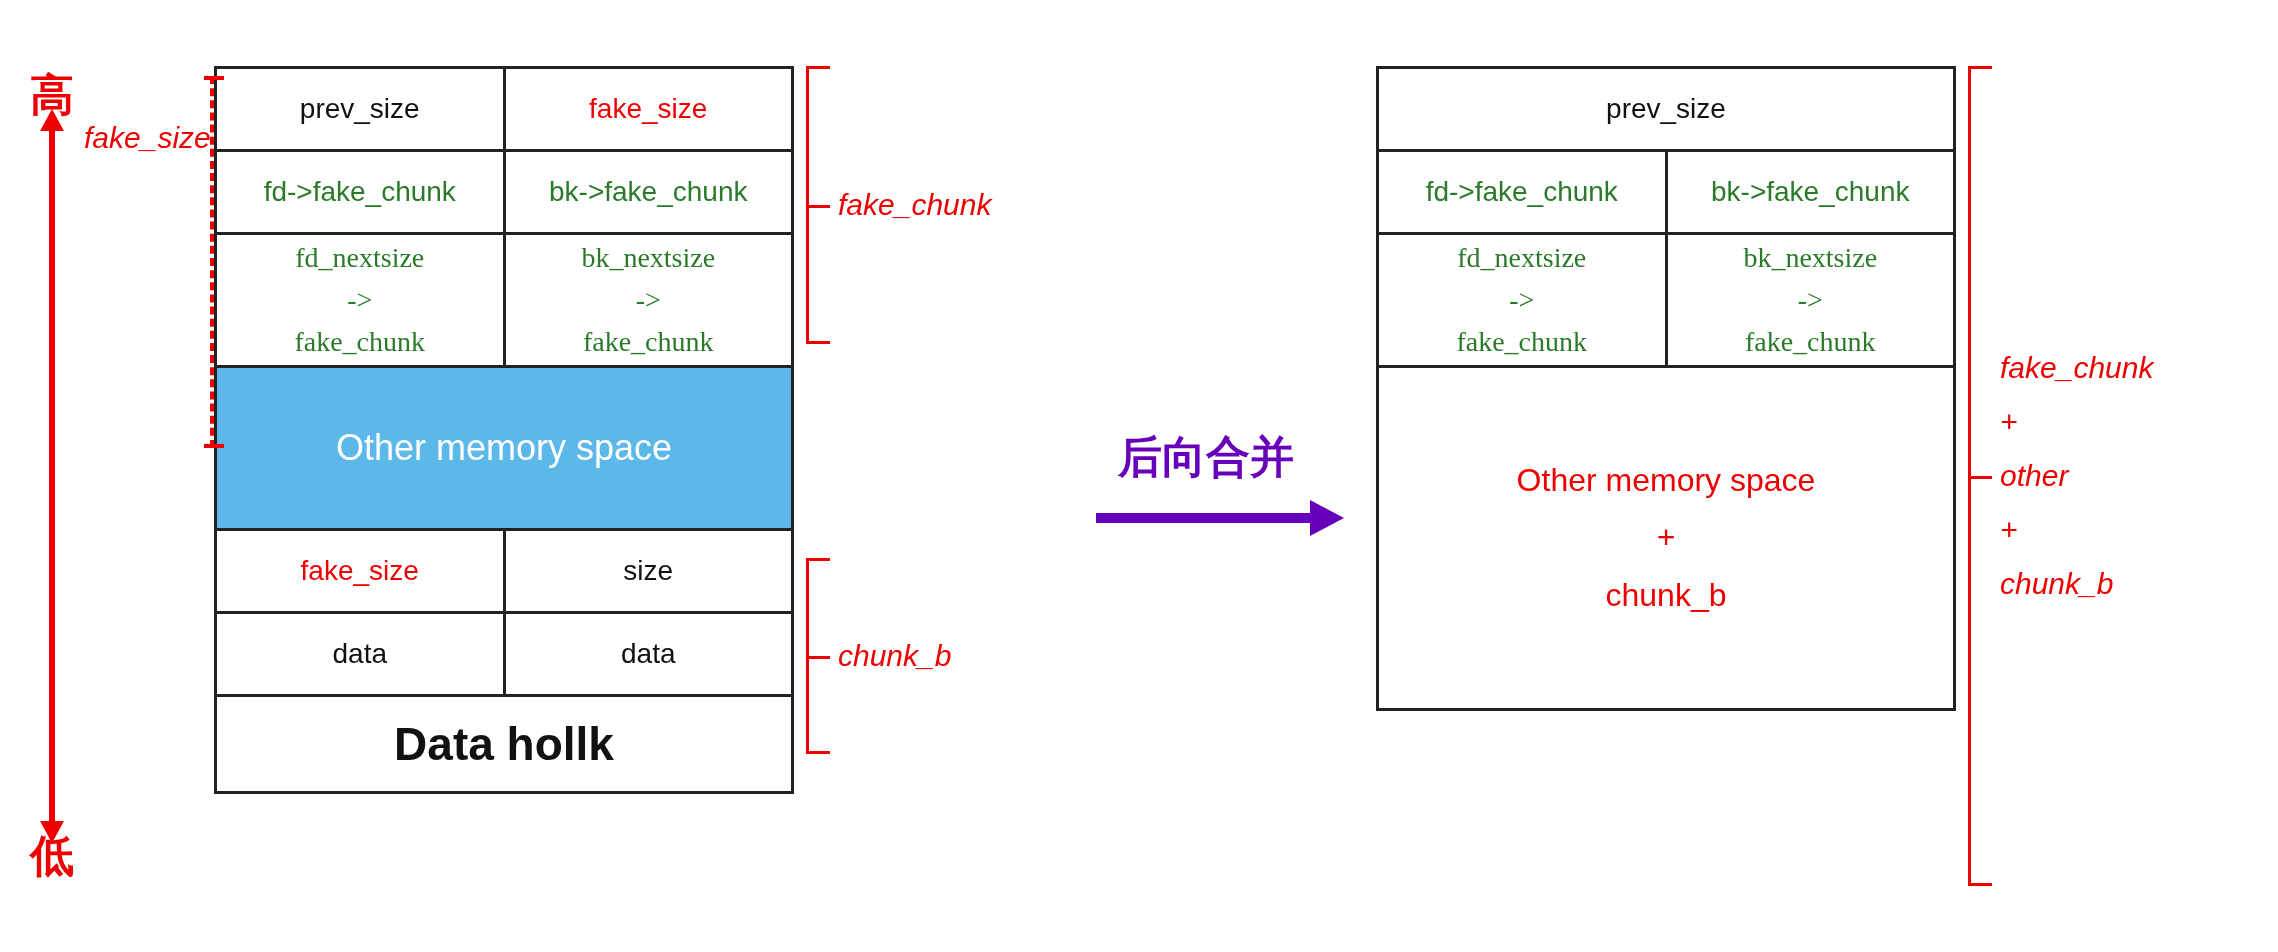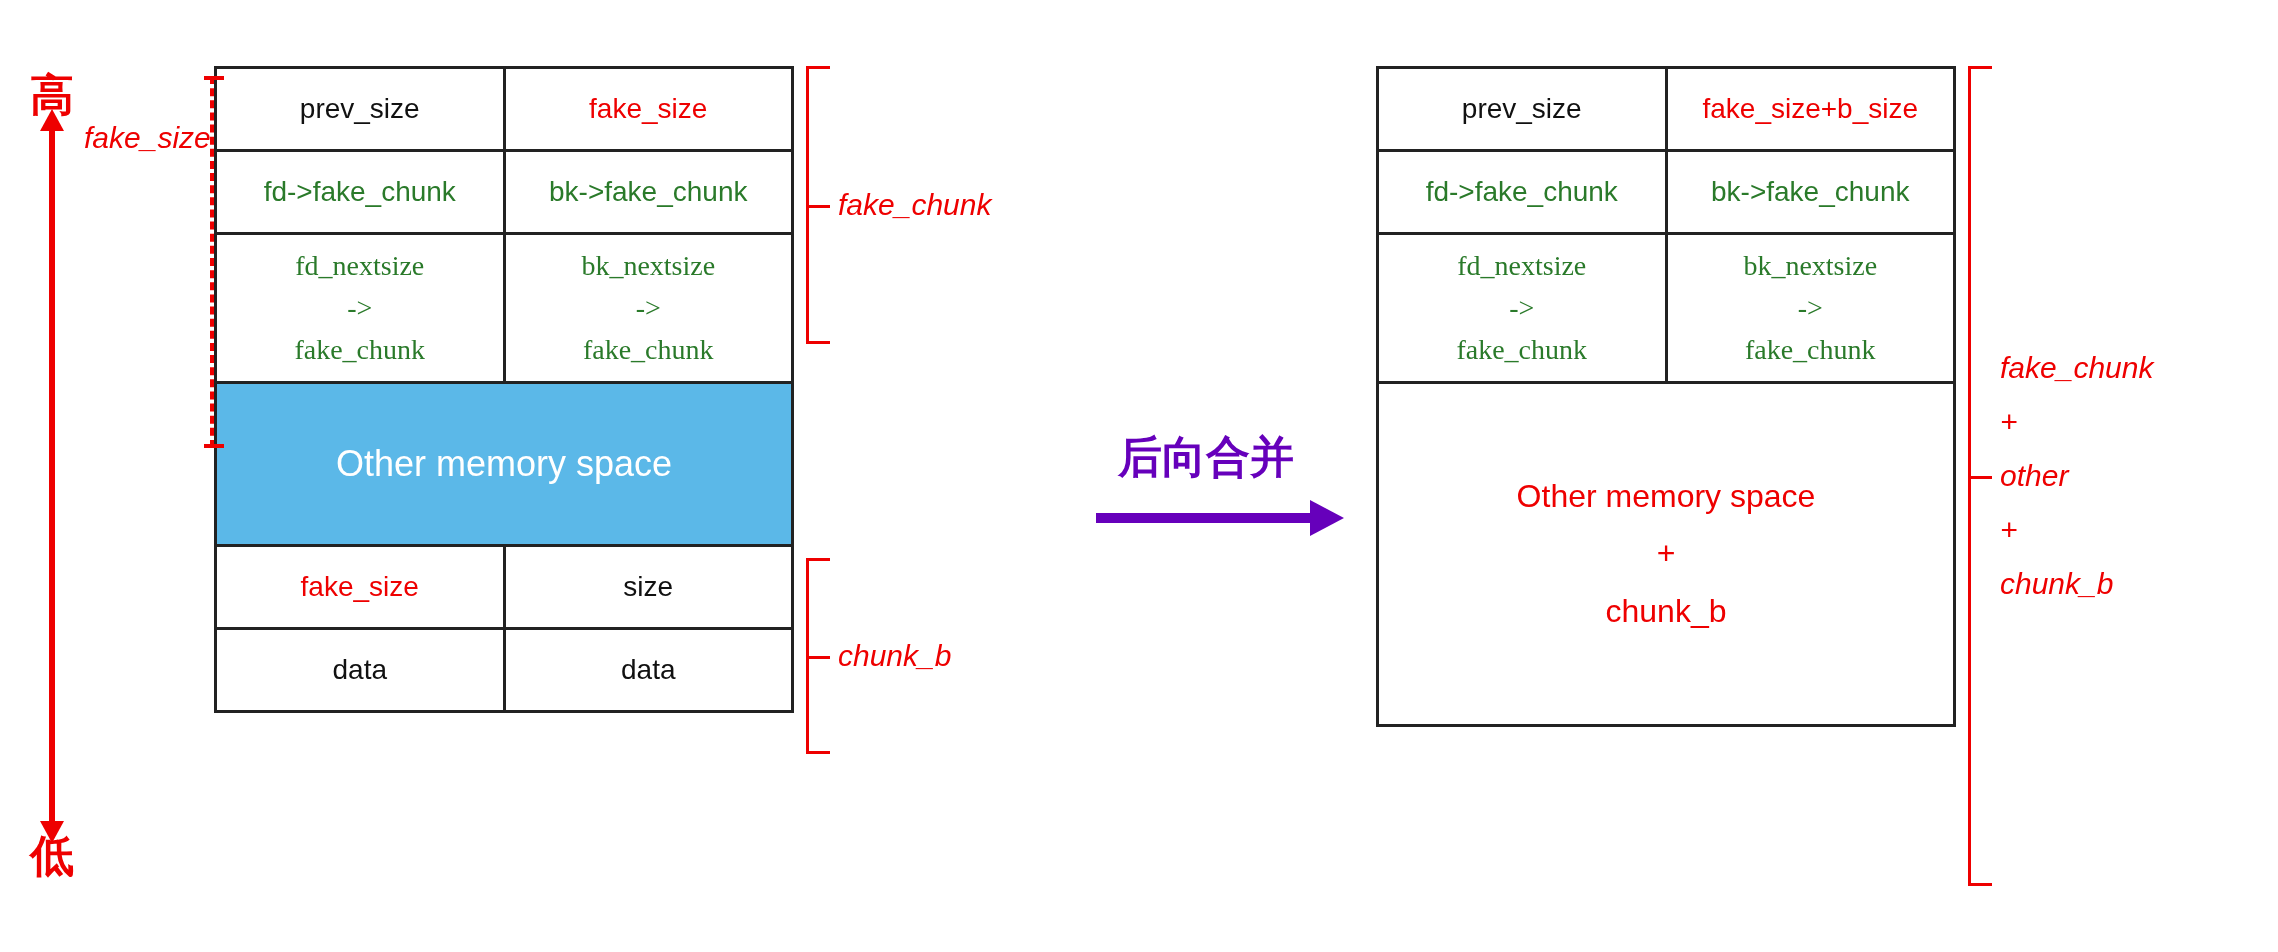--- a/index.html
+++ b/index.html
@@ -88,21 +88,21 @@
     .chunk-row {
       display: flex;
       border-bottom: 3px solid #222;
     }
     .chunk-row:last-child {
       border-bottom: none;
     }
 
     .chunk-cell {
       flex: 1;
-      padding: 10px 10px;
+      padding: 2px 10px;
       text-align: center;
       font-size: 28px;
       border-right: 3px solid #222;
       display: flex;
       align-items: center;
       justify-content: center;
       min-height: 80px;
     }
     .chunk-cell:last-child {
       border-right: none;
@@ -211,20 +211,23 @@
         <div class="chunk-row">
           <div class="chunk-cell cell-red">fake_size</div>
           <div class="chunk-cell cell-black">size</div>
         </div>
 
         <div class="chunk-row">
           <div class="chunk-cell cell-black">data</div>
           <div class="chunk-cell cell-black">data</div>
         </div>
 
+        <div class="chunk-row data-hollk-row">
+          <div class="chunk-cell cell-black data-hollk-cell" style="width:100%;border-right:none;">Data hollk</div>
+        </div>
 
       </div>
 
       <div style="position:relative;width:230px;height:820px;margin-left:12px;">
 
         <div style="position:absolute;top:0;left:0;height:278px;display:flex;align-items:center;gap:8px;">
           <div style="width:24px;height:278px;position:relative;">
 
             <div style="position:absolute;top:0;left:0;width:24px;height:3px;background:#e00;"></div>
             <div style="position:absolute;top:0;left:0;width:3px;height:50%;background:#e00;"></div>
@@ -259,21 +262,20 @@
     </div>
   </div>
 
   <div class="right-section">
 
     <div style="display:flex;align-items:flex-start;">
       <div class="right-chunk-table">
 
         <div class="chunk-row">
           <div class="chunk-cell cell-black">prev_size</div>
-          <div class="chunk-cell cell-red">fake_size+b_size</div>
         </div>
 
         <div class="chunk-row">
           <div class="chunk-cell cell-green">fd-&gt;fake_chunk</div>
           <div class="chunk-cell cell-green">bk-&gt;fake_chunk</div>
         </div>
 
         <div class="chunk-row">
           <div class="chunk-cell cell-green cell-multiline" style="flex-direction:column;line-height:1.5;">
             <span>fd_nextsize</span>

